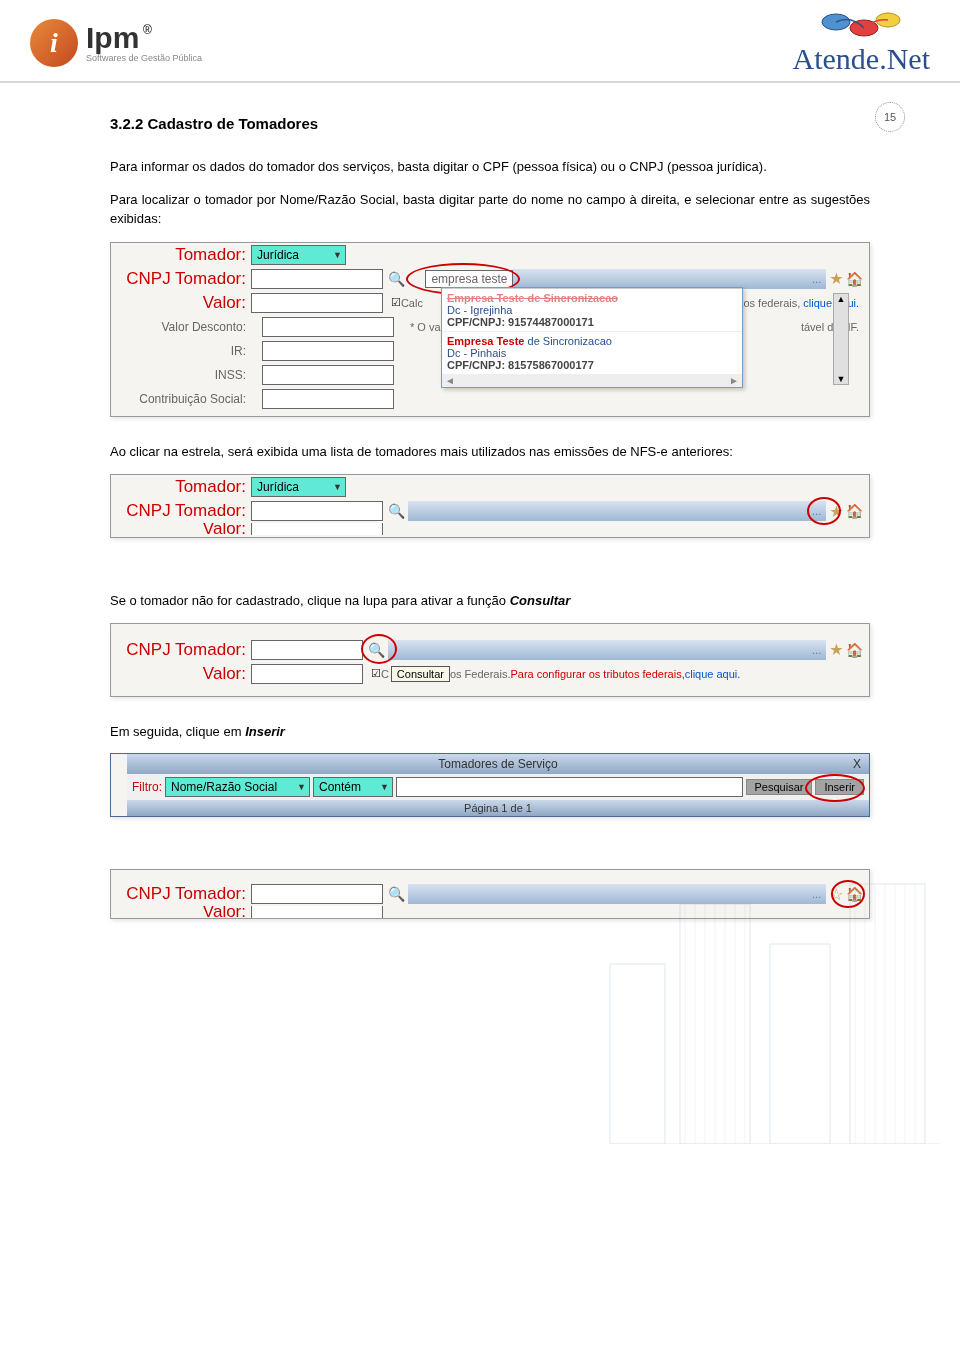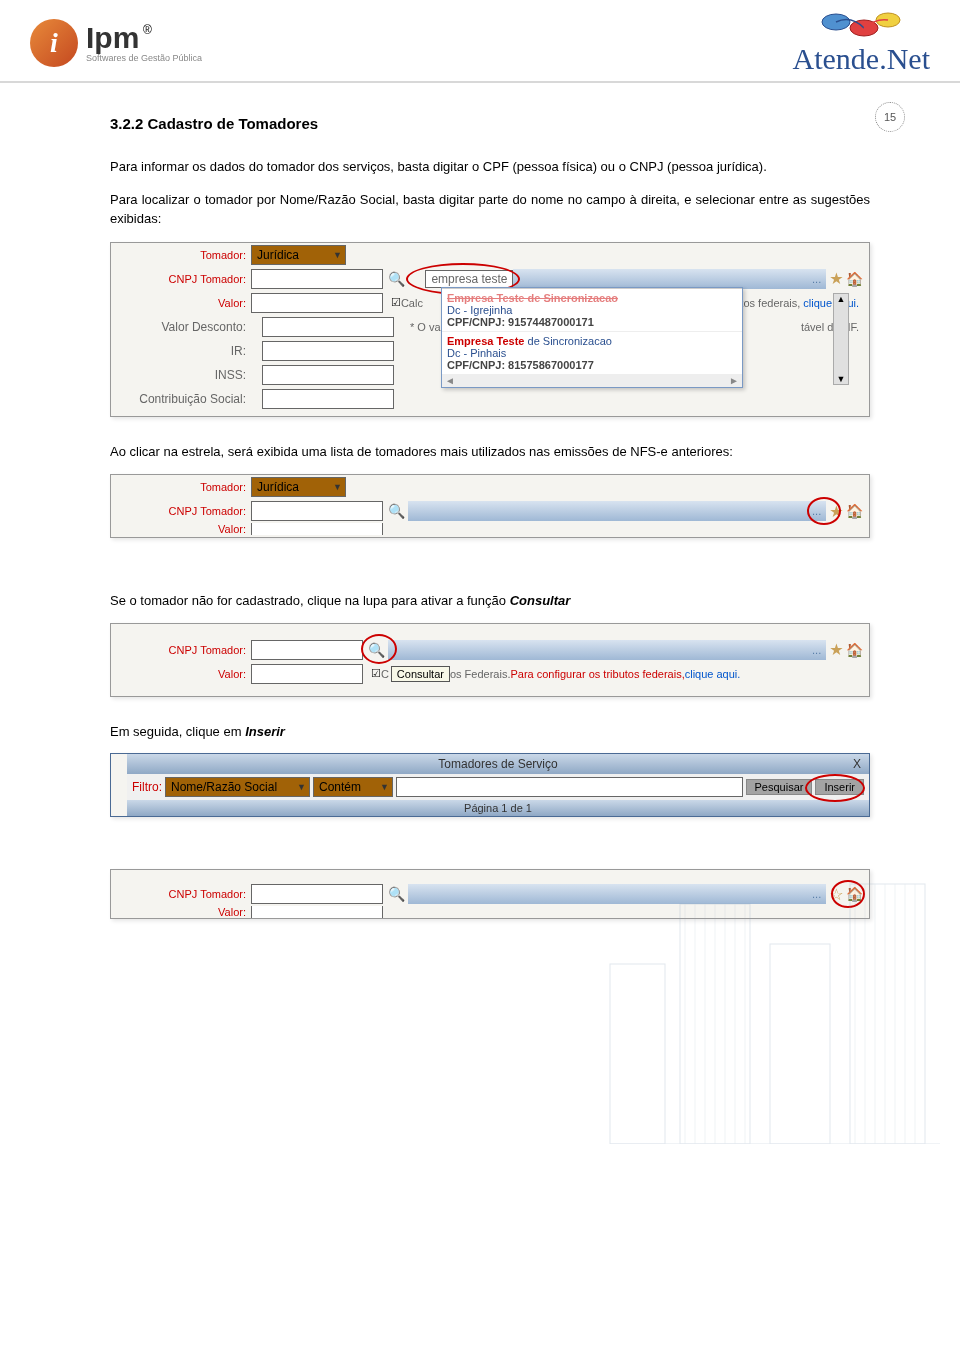--- a/index.html
+++ b/index.html
@@ -105,40 +105,40 @@
     .form-row {
       display: flex;
       align-items: center;
       padding: 2px 5px;
       position: relative;
     }
     .form-label {
       width: 130px;
       text-align: right;
       color: #c00;
-      font-size: 11px;
+      font-size: 17px;
       padding-right: 5px;
     }
     .form-label-dark {
       width: 130px;
       text-align: right;
       color: #666;
       font-size: 12px;
       padding-right: 16px;
     }
     .input-box {
       border: 1px solid #666;
       height: 18px;
       background: #fff;
       display: inline-block;
     }
     .select-box {
       border: 1px solid #666;
       height: 18px;
-      background: #a16207;
+      background: #5eead4;
       padding: 0 18px 0 5px;
       display: inline-flex;
       align-items: center;
       position: relative;
       font-size: 12px;
     }
     .select-box::after {
       content: "▼";
       position: absolute;
       right: 3px;

